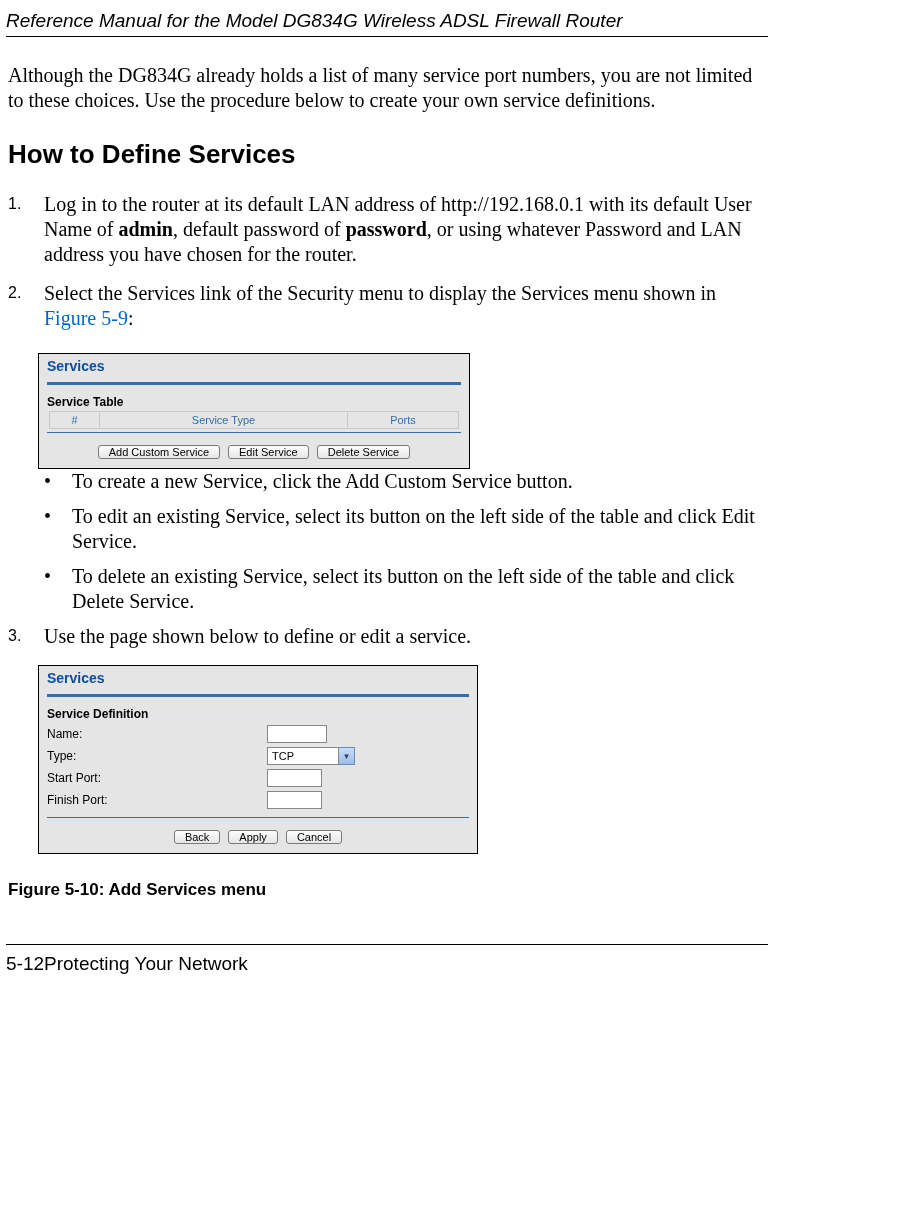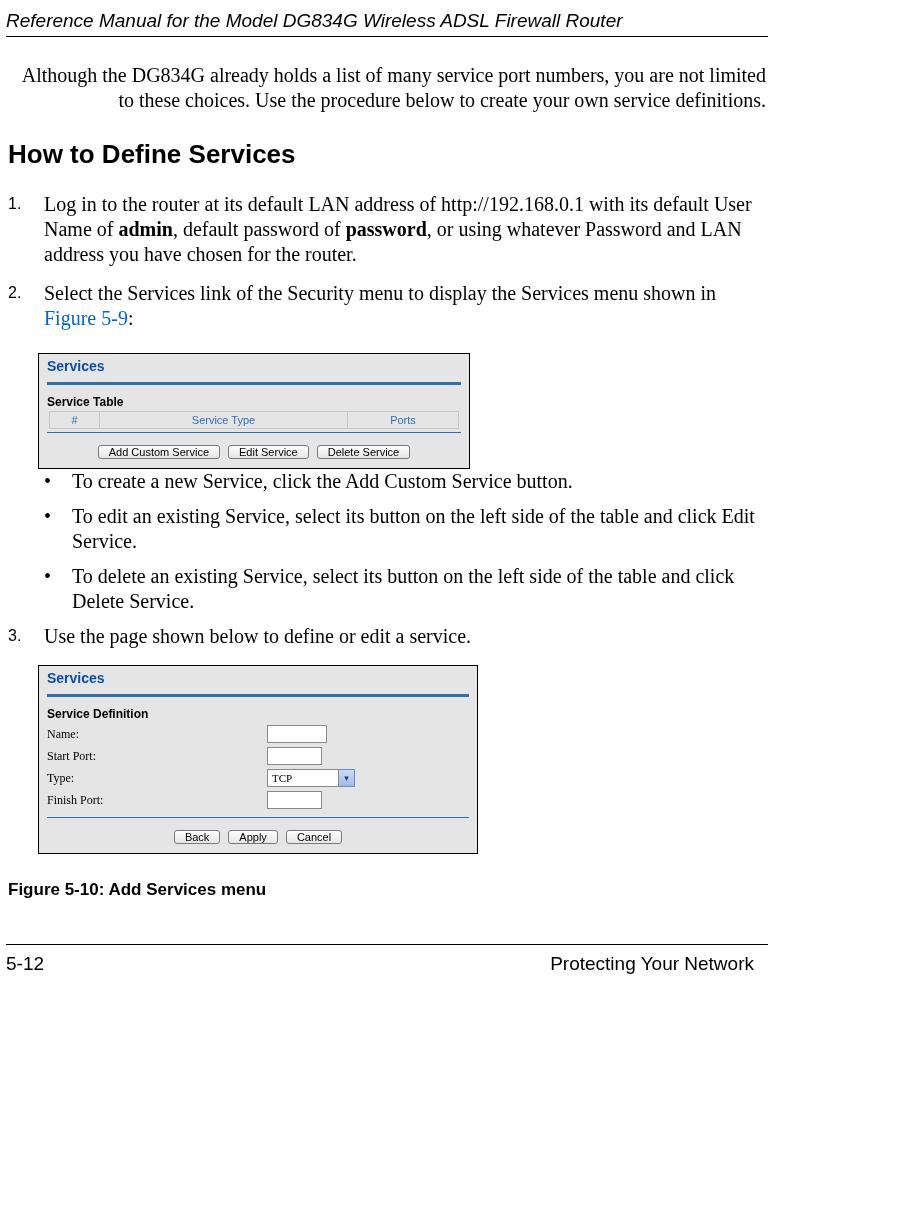--- a/index.html
+++ b/index.html
@@ -1,20 +1,20 @@
 <!DOCTYPE html>
 <html><head>
 <meta charset="utf-8">
 <style>
   * { box-sizing: border-box; margin: 0; padding: 0; }
   html, body { width: 901px; background: #fff; font-family: "Times New Roman", Times, serif; color: #000; }
   .page { width: 774px; padding: 10px 0 0 0; }
   .header-title { font-style: italic; font-size: 19px; font-family: Arial, Helvetica, sans-serif; padding: 0 0 4px 6px; }
   .header-rule { border: none; border-top: 1.5px solid #000; margin: 0 6px 26px 6px; }
-  .intro { font-size: 20px; line-height: 1.25; padding: 0 8px 26px 8px; text-align: right; }
+  .intro { font-size: 20px; line-height: 1.25; padding: 0 8px 26px 8px; }
   .h2 { font-family: Arial, Helvetica, sans-serif; font-weight: bold; font-size: 26px; padding: 0 8px 22px 8px; }
   ol.steps { list-style: none; padding: 0 8px; }
   ol.steps > li { display: flex; margin-bottom: 14px; }
   ol.steps > li .num { font-family: Arial, Helvetica, sans-serif; font-size: 16px; min-width: 36px; padding-top: 3px; }
   ol.steps > li .body { font-size: 20px; line-height: 1.25; }
   .figref { color: #0066cc; }
   .fig-wrap { padding: 8px 0 0 38px; }
   .fig-box { border: 1.5px solid #000; display: inline-block; background: #e5e5e5; }
   .fig1 { width: 432px; padding: 0; }
   .fig-services-title { color: #0b4ea2; font-family: Arial, Helvetica, sans-serif; font-weight: bold; font-size: 14px; padding: 4px 6px 2px 8px; }
@@ -27,29 +27,29 @@
   .svc-col-n { width: 50px; }
   .svc-col-type { flex: 1; }
   .svc-col-ports { width: 110px; }
   .btn-row { text-align: center; padding: 6px 8px 8px 8px; }
   .ui-btn { display: inline-block; font-family: Arial, Helvetica, sans-serif; font-size: 11px; padding: 0 10px; margin: 0 2px; border: 1px solid #7a7a7a; border-radius: 3px; background: linear-gradient(#fdfdfd,#e6e6e6); }
   .fig-caption { font-family: Arial, Helvetica, sans-serif; font-weight: bold; font-size: 17px; padding: 26px 8px 26px 8px; }
   ul.sub { list-style: none; padding: 0 0 0 36px; }
   ul.sub > li { display: flex; font-size: 20px; line-height: 1.25; margin-bottom: 10px; }
   ul.sub > li .dot { min-width: 28px; font-size: 20px; }
   .fig2 { width: 440px; }
-  .def-row { display: flex; font-family: Liberation Serif, serif; font-size: 12px; padding: 2px 8px; align-items: center; }
+  .def-row { display: flex; font-family: Liberation Sans, sans-serif; font-size: 12px; padding: 2px 8px; align-items: center; }
   .def-row .lbl { width: 220px; }
   .def-input { border: 1px solid #888; height: 18px; width: 55px; background: #fff; }
   .def-input.name { width: 60px; }
   .def-select { display: inline-flex; align-items: center; }
   .def-select .sbox { border: 1px solid #888; height: 18px; width: 72px; padding: 0 4px; font-size: 11px; line-height: 17px; background: #fff; }
   .def-select .arrow { width: 16px; height: 18px; border: 1px solid #6a8bc0; border-left: none; background: linear-gradient(#c9ddf6,#9dbce8); display: flex; align-items: center; justify-content: center; font-size: 9px; color: #2a3c60; }
   .footer-rule { border: none; border-top: 1.5px solid #000; margin: 18px 6px 6px 6px; }
-  .footer { display: flex; justify-content: space-between; font-size: 19px; font-family: Arial, Helvetica, sans-serif; padding: 2px 20px 8px 6px; }
+  .footer { display: flex; justify-content: flex-start; font-size: 19px; font-family: Arial, Helvetica, sans-serif; padding: 2px 20px 8px 6px; }
 </style>
 </head>
 <body>
 
 <div class="page">
   <div class="header-title">Reference Manual for the Model DG834G Wireless ADSL Firewall Router</div>
   <hr class="header-rule">
 
   <p class="intro">Although the DG834G already holds a list of many service port numbers, you are not limited to these choices. Use the procedure below to create your own service definitions.</p>
 
@@ -115,29 +115,29 @@
   <div class="fig-wrap" style="padding-top:2px;">
     <div class="fig-box fig2">
       <div class="fig-services-title">Services</div>
       <div class="fig-hr-thick"></div>
       <div class="fig-subtitle">Service Definition</div>
       <div class="def-row">
         <div class="lbl">Name:</div>
         <div class="def-input name"></div>
       </div>
       <div class="def-row">
-        <div class="lbl">Start Port:</div>
-        <div class="def-input"></div>
-      </div>
-      <div class="def-row">
         <div class="lbl">Type:</div>
         <div class="def-select">
           <div class="sbox">TCP</div>
           <div class="arrow">▾</div>
         </div>
+      </div>
+      <div class="def-row">
+        <div class="lbl">Start Port:</div>
+        <div class="def-input"></div>
       </div>
       <div class="def-row">
         <div class="lbl">Finish Port:</div>
         <div class="def-input"></div>
       </div>
       <div class="fig-hr-thin" style="margin-top:6px;"></div>
       <div class="btn-row">
         <span class="ui-btn">Back</span>
         <span class="ui-btn">Apply</span>
         <span class="ui-btn">Cancel</span>

